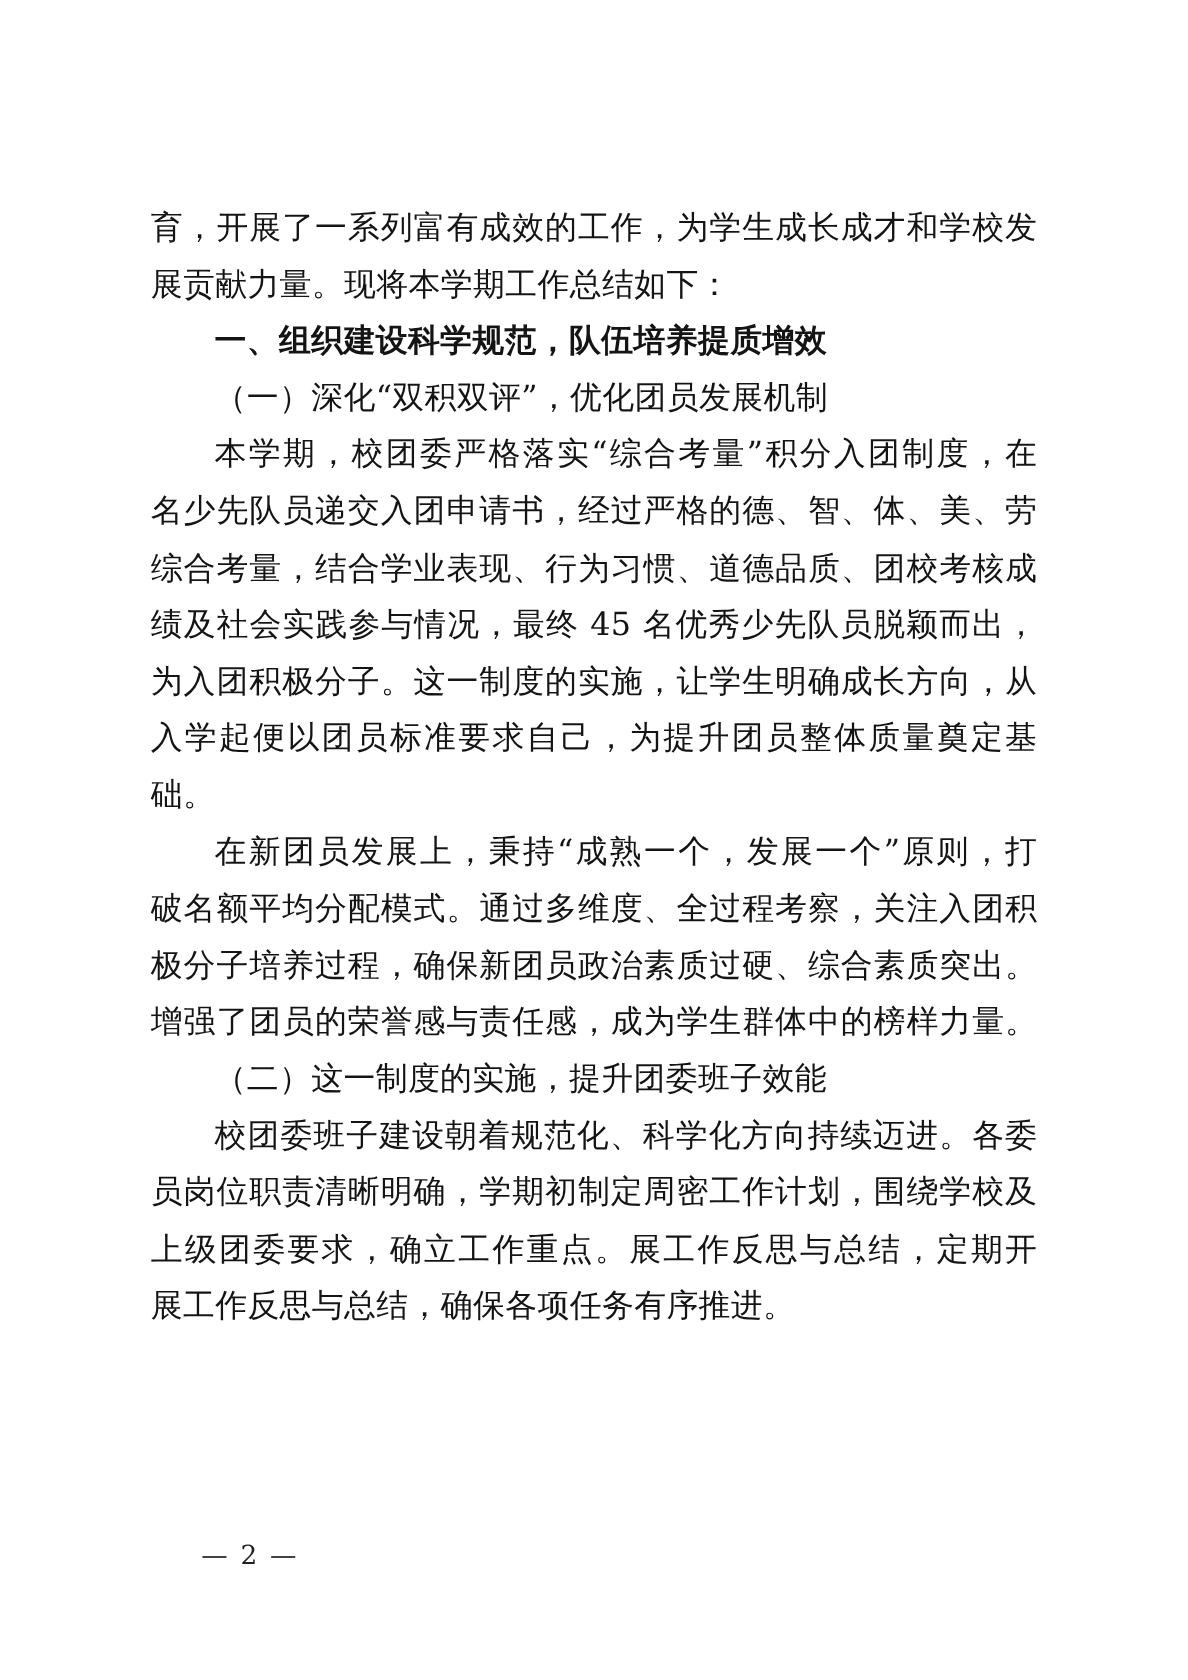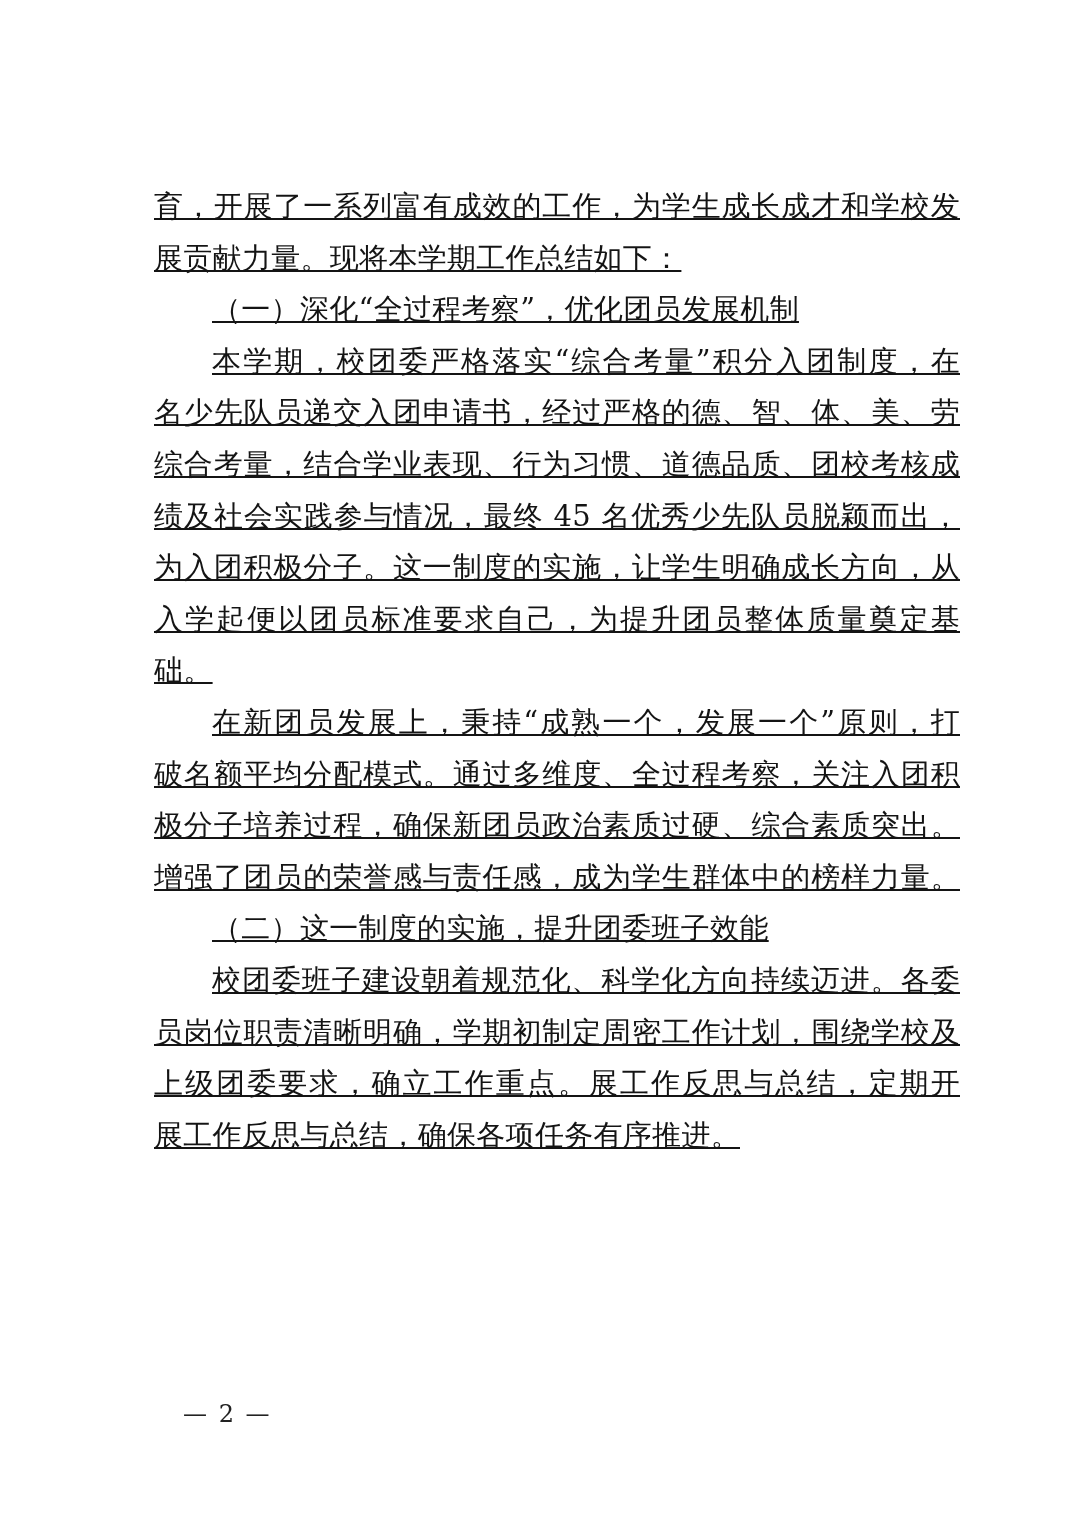--- a/index.html
+++ b/index.html
@@ -11,24 +11,23 @@
     position: relative;
     width: 1080px;
     height: 1527px;
     background: #ffffff;
     overflow: hidden;
     font-family: "DejaVu Serif", "Liberation Serif", serif;
     color: #141414;
   }
   .textblock {
     position: absolute;
-    left: 154px;
+    left: 137px;
     top: 181px;
     width: 806px;
-    text-decoration: underline;
   }
   .ln {
     height: 51.6px;
     line-height: 51.6px;
     font-size: 29px;
     text-align: justify;
     overflow: hidden;
     white-space: normal;
     letter-spacing: 0.3px;
   }
@@ -63,22 +62,23 @@
 </head>
 <body>
 
 <div class="page">
 
   <div class="textblock">
 
     <div class="ln jl">育，开展了一系列富有成效的工作，为学生成长成才和学校发</div>
     <div class="ln">展贡献力量。现将本学期工作总结如下：</div>
 
+    <div class="ln h1 ind">一、组织建设科学规范，队伍培养提质增效</div>
 
-    <div class="ln h2 ind">（一）深化“全过程考察”，优化团员发展机制</div>
+    <div class="ln h2 ind">（一）深化“双积双评”，优化团员发展机制</div>
 
     <div class="ln jl ind">本学期，校团委严格落实“综合考量”积分入团制度，在</div>
     <div class="ln jl">名少先队员递交入团申请书，经过严格的德、智、体、美、劳</div>
     <div class="ln jl">综合考量，结合学业表现、行为习惯、道德品质、团校考核成</div>
     <div class="ln jl">绩及社会实践参与情况，最终 45 名优秀少先队员脱颖而出，成</div>
     <div class="ln jl">为入团积极分子。这一制度的实施，让学生明确成长方向，从</div>
     <div class="ln jl">入学起便以团员标准要求自己，为提升团员整体质量奠定基</div>
     <div class="ln">础。</div>
 
     <div class="ln jl ind">在新团员发展上，秉持“成熟一个，发展一个”原则，打</div>

